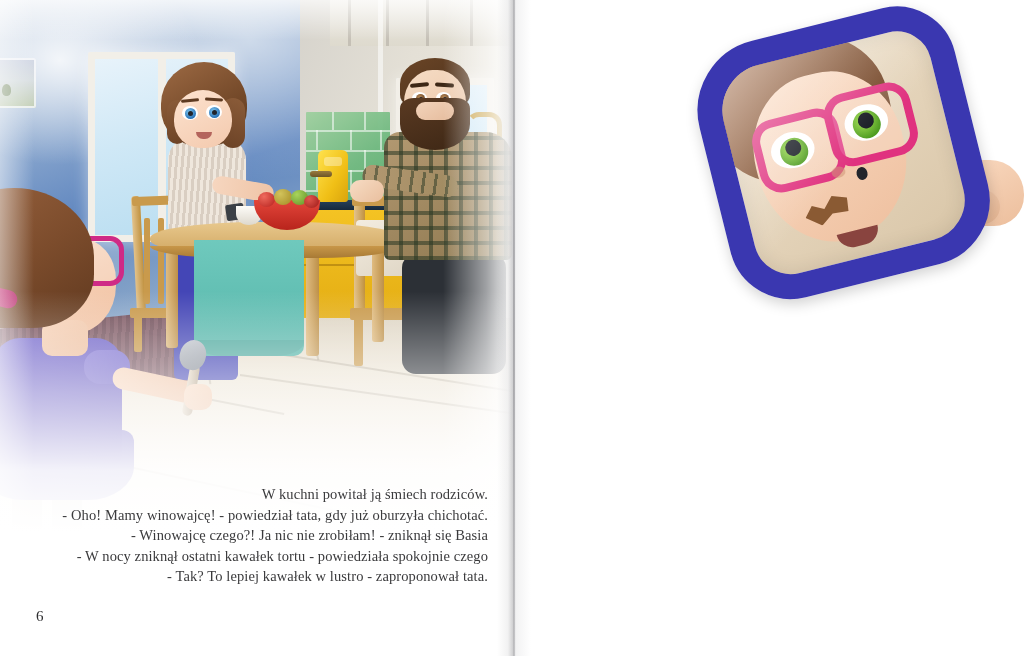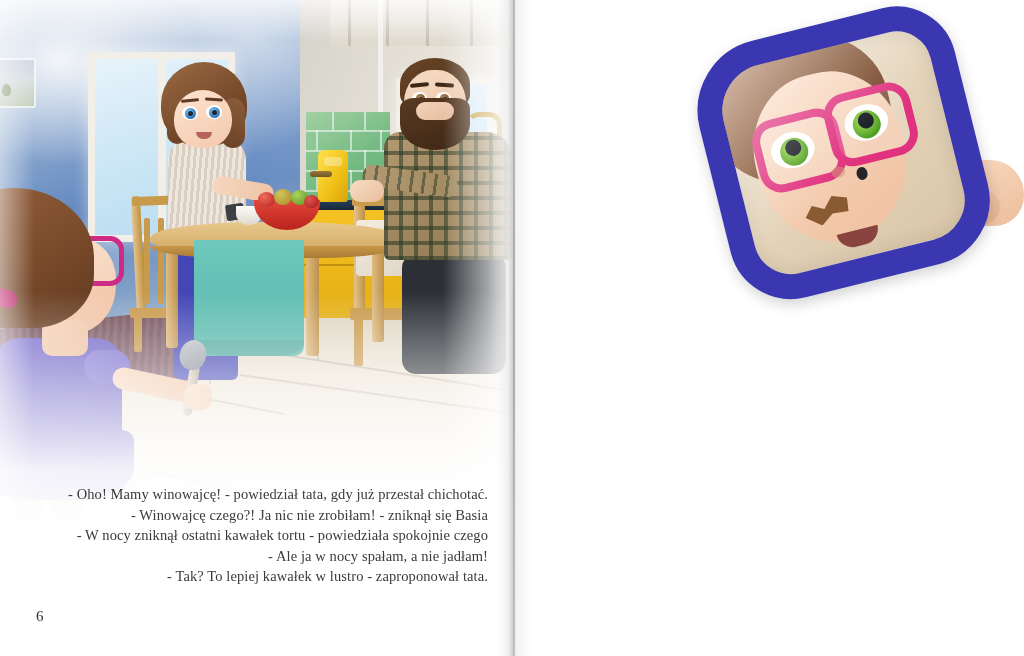--- a/index.html
+++ b/index.html
@@ -365,24 +365,24 @@
         <div class="g-band" style="background:linear-gradient(to right,#e0327f,#b51f64)"></div>
       </div>
 
       <div class="illus-fade-t"></div>
       <div class="illus-fade-l"></div>
       <div class="illus-fade-r"></div>
       <div class="illus-fade"></div>
     </div>
 
     <div class="txt tb-left-bottom">
-      <span class="ln">- Oho! Mamy winowajcę! - powiedział tata, gdy już przestał chichotać.</span>
+      <span class="ln">W kuchni powitał ją śmiech rodziców.</span>
+      <span class="ln">- Oho! Mamy winowajcę! - powiedział tata, gdy już oburzyła chichotać.</span>
       <span class="ln">- Winowajcę czego?! Ja nic nie zrobiłam! - zniknął się Basia</span>
       <span class="ln">- W nocy zniknął ostatni kawałek tortu - powiedziała spokojnie czego</span>
-      <span class="ln">- Ale ja w nocy spałam, a nie jadłam!</span>
       <span class="ln">- Tak? To lepiej kawałek w lustro - zaproponował tata.</span>
     </div>
 
     <div class="pnum pnum-l">6</div>
   </div>
 
   <div class="page page-right">
 
     <div class="mirror-ill">
       <div class="mirror-handle"></div>

